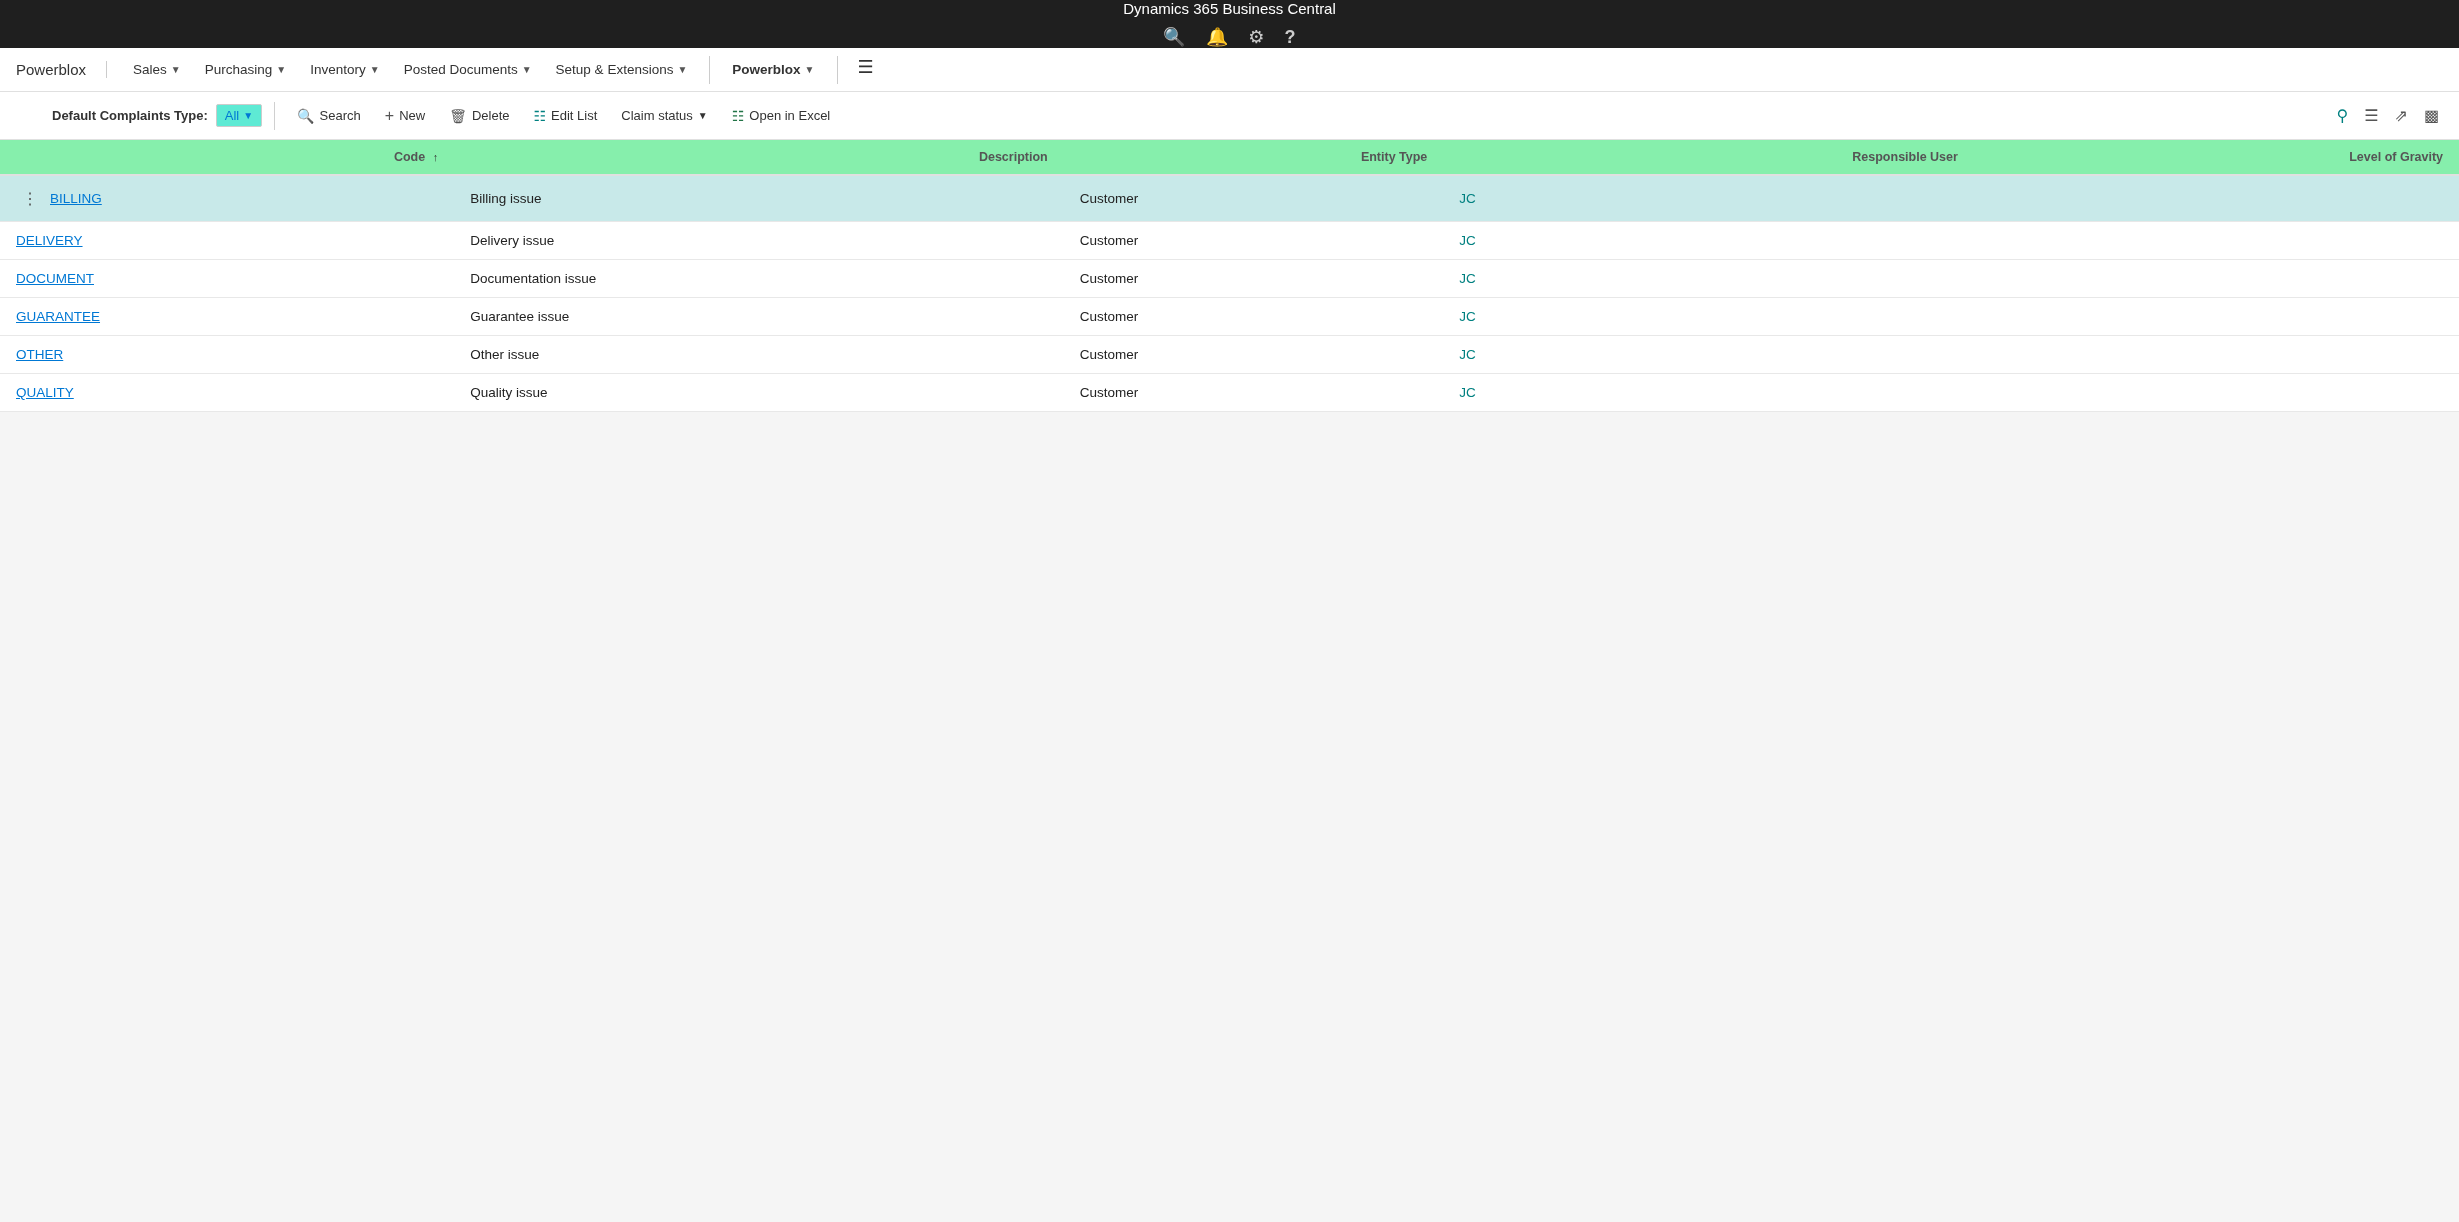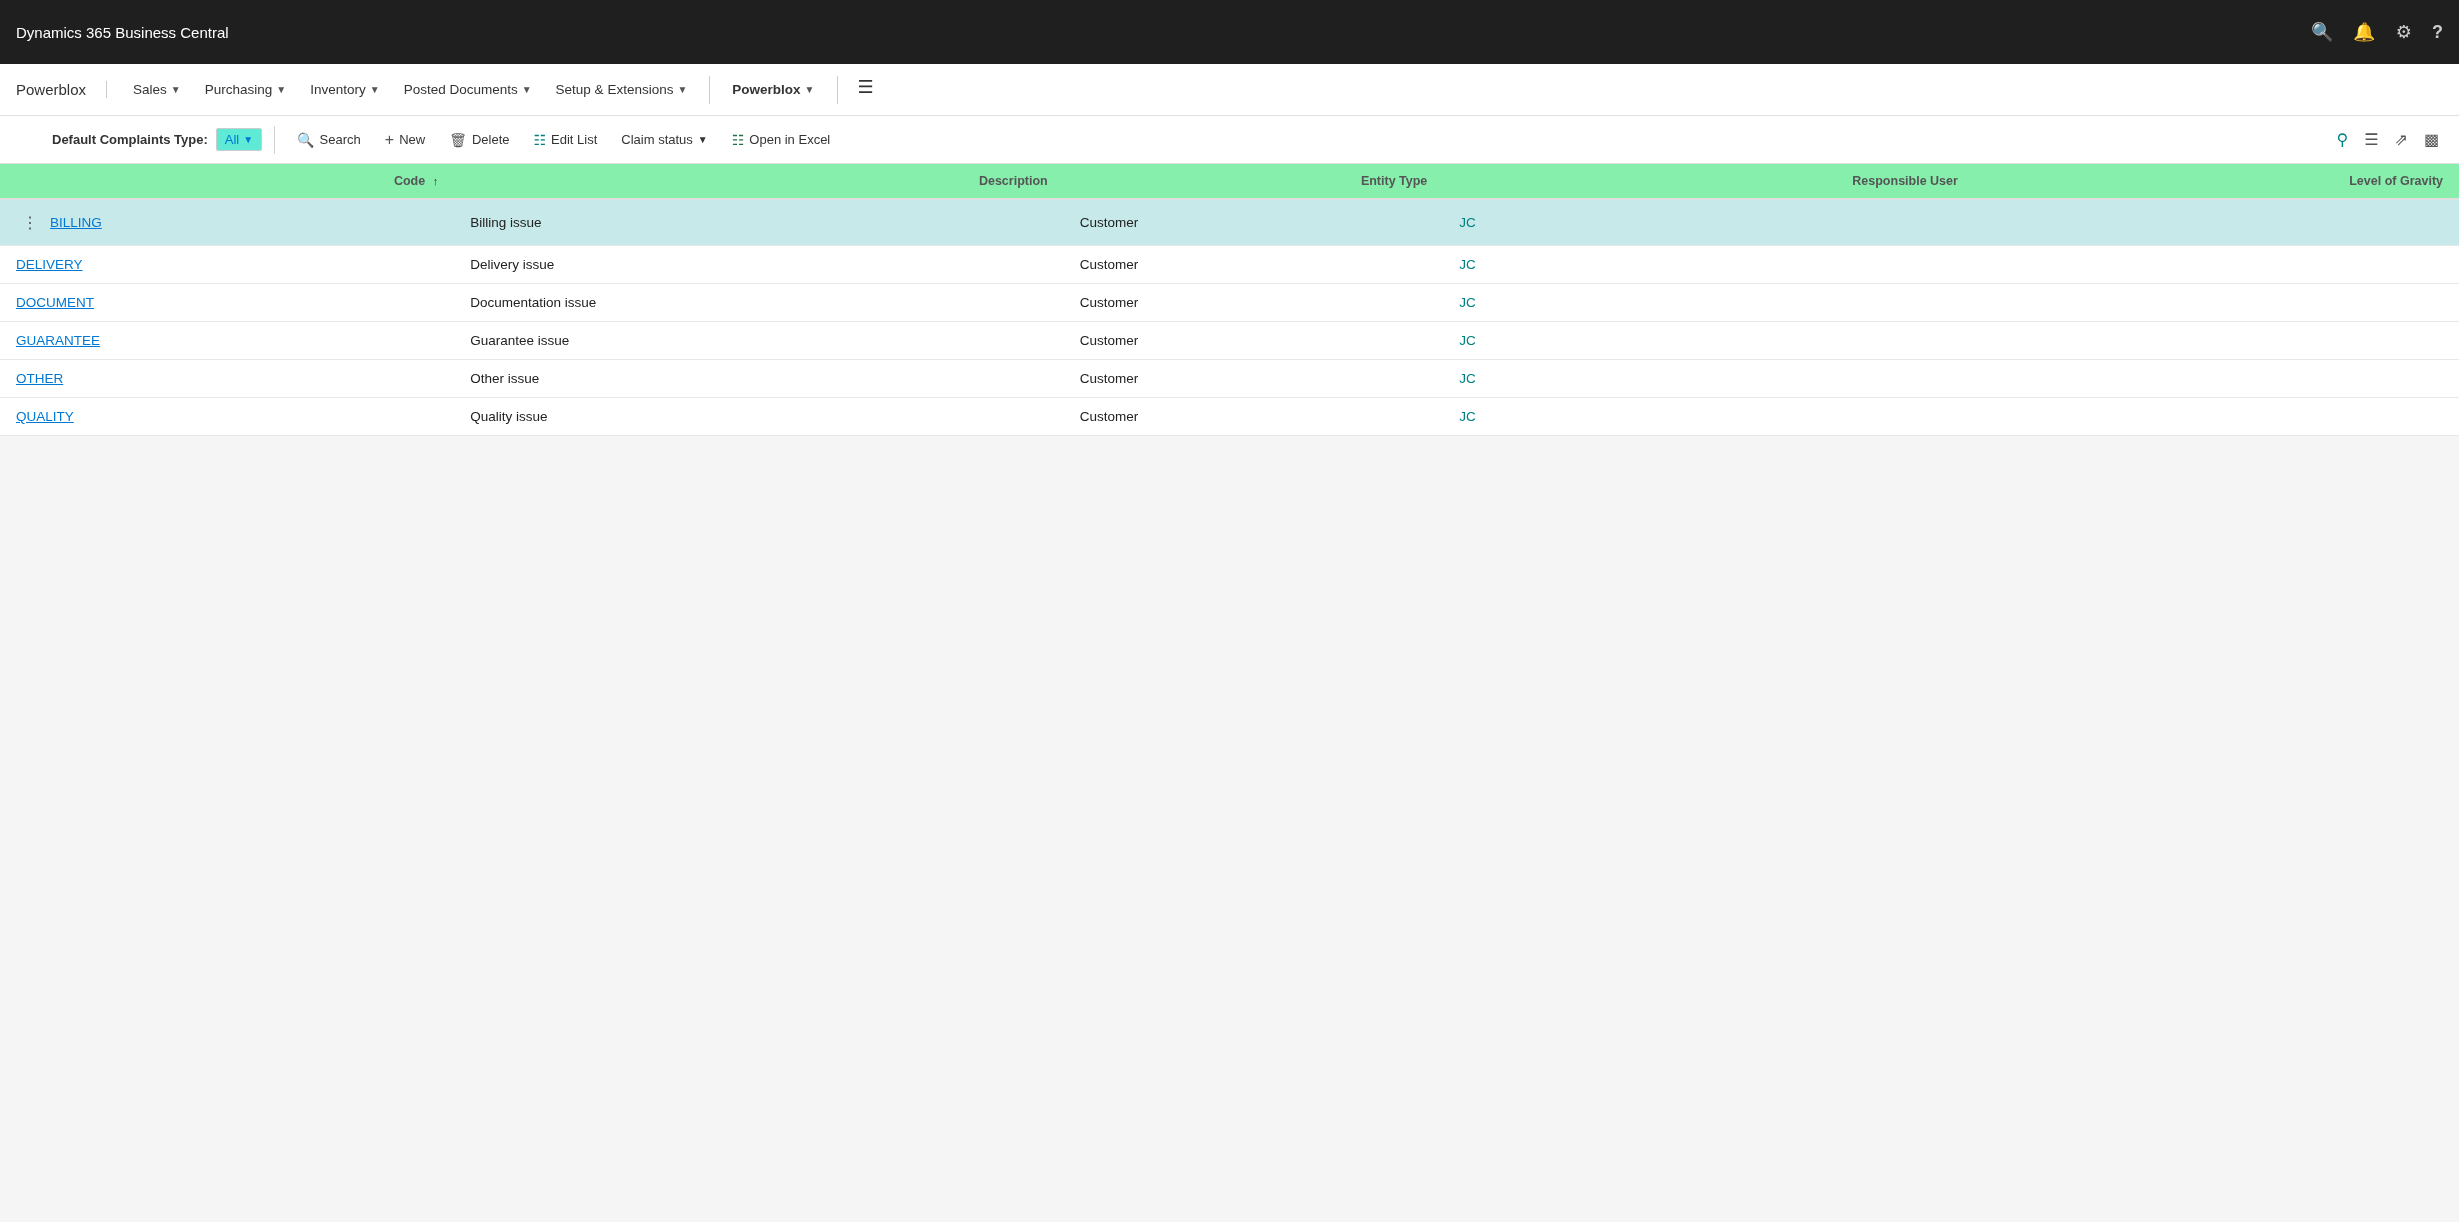--- a/index.html
+++ b/index.html
@@ -2,34 +2,35 @@
 <html><head>
   <meta charset="utf-8">
   <style>
     * { box-sizing: border-box; margin: 0; padding: 0; }
     body { font-family: 'Segoe UI', Arial, sans-serif; font-size: 14px; background: #f5f5f5; }
 
     
     .top-bar {
       background: #1f1f1f;
       color: #fff;
-      height: 64px;
+      height: 48px;
       display: flex;
       align-items: center;
       padding: 0 16px;
       justify-content: space-between;
+      flex-direction: column;
     }
     .top-bar-title { font-size: 15px; font-weight: 400; color: #fff; }
     .top-bar-icons { display: flex; align-items: center; gap: 20px; }
     .top-bar-icons span { color: #ccc; font-size: 18px; cursor: pointer; }
 
     
     .menu-bar {
       background: #fff;
-      height: 52px;
+      height: 44px;
       display: flex;
       align-items: center;
       padding: 0 16px;
       border-bottom: 1px solid #e0e0e0;
       gap: 0;
     }
     .menu-brand {
       font-size: 15px;
       color: #333;
       padding-right: 20px;

